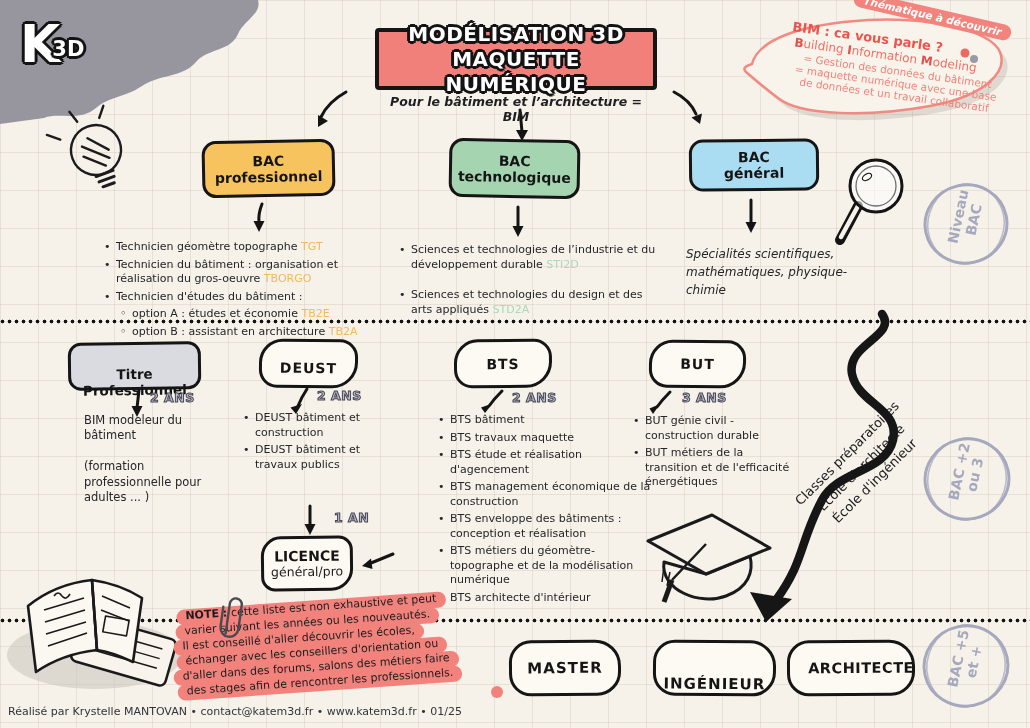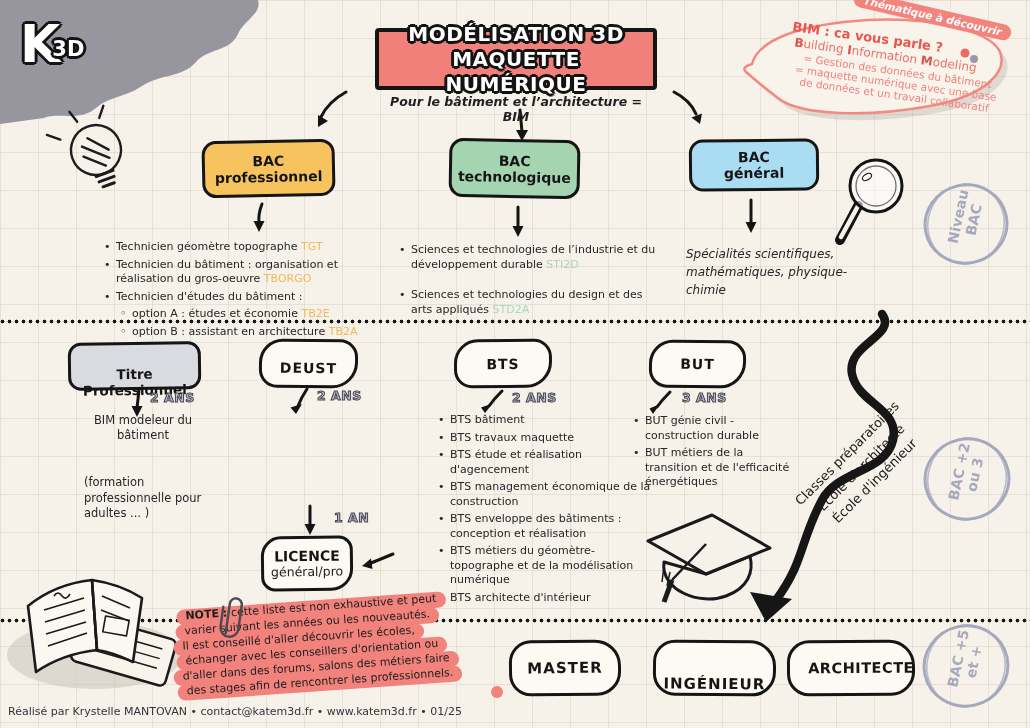--- a/index.html
+++ b/index.html
@@ -250,22 +250,28 @@
     <div class="t1" style="font-size:14px;letter-spacing:1px;">BUT</div>
   </div>
 
   <div class="duration" style="left:150px;top:390px;">2 ANS</div>
   <div class="duration" style="left:317px;top:388px;">2 ANS</div>
   <div class="duration" style="left:512px;top:390px;">2 ANS</div>
   <div class="duration" style="left:682px;top:390px;">3 ANS</div>
   <div class="duration" style="left:334px;top:510px;">1 AN</div>
 
   <div class="list" style="left:84px;top:413px;width:118px;font-size:11.5px;">
-    <div style="margin-bottom:32px;text-align:center;">BIM modeleur du bâtiment</div>
+    <div style="margin-bottom:16px;">BIM modeleur du bâtiment</div>
     <div>(formation professionnelle pour adultes ... )</div>
+  </div>
+  <div class="list" style="left:242px;top:411px;width:150px;">
+    <ul>
+      <li>DEUST bâtiment et construction</li>
+      <li>DEUST bâtiment et travaux publics</li>
+    </ul>
   </div>
   <div class="list" style="left:437px;top:413px;width:216px;">
     <ul>
       <li>BTS bâtiment</li>
       <li>BTS travaux maquette</li>
       <li>BTS étude et réalisation d'agencement</li>
       <li>BTS management économique de la construction</li>
       <li>BTS enveloppe des bâtiments : conception et réalisation</li>
       <li>BTS métiers du géomètre-topographe et de la modélisation numérique</li>
       <li>BTS architecte d'intérieur</li>

